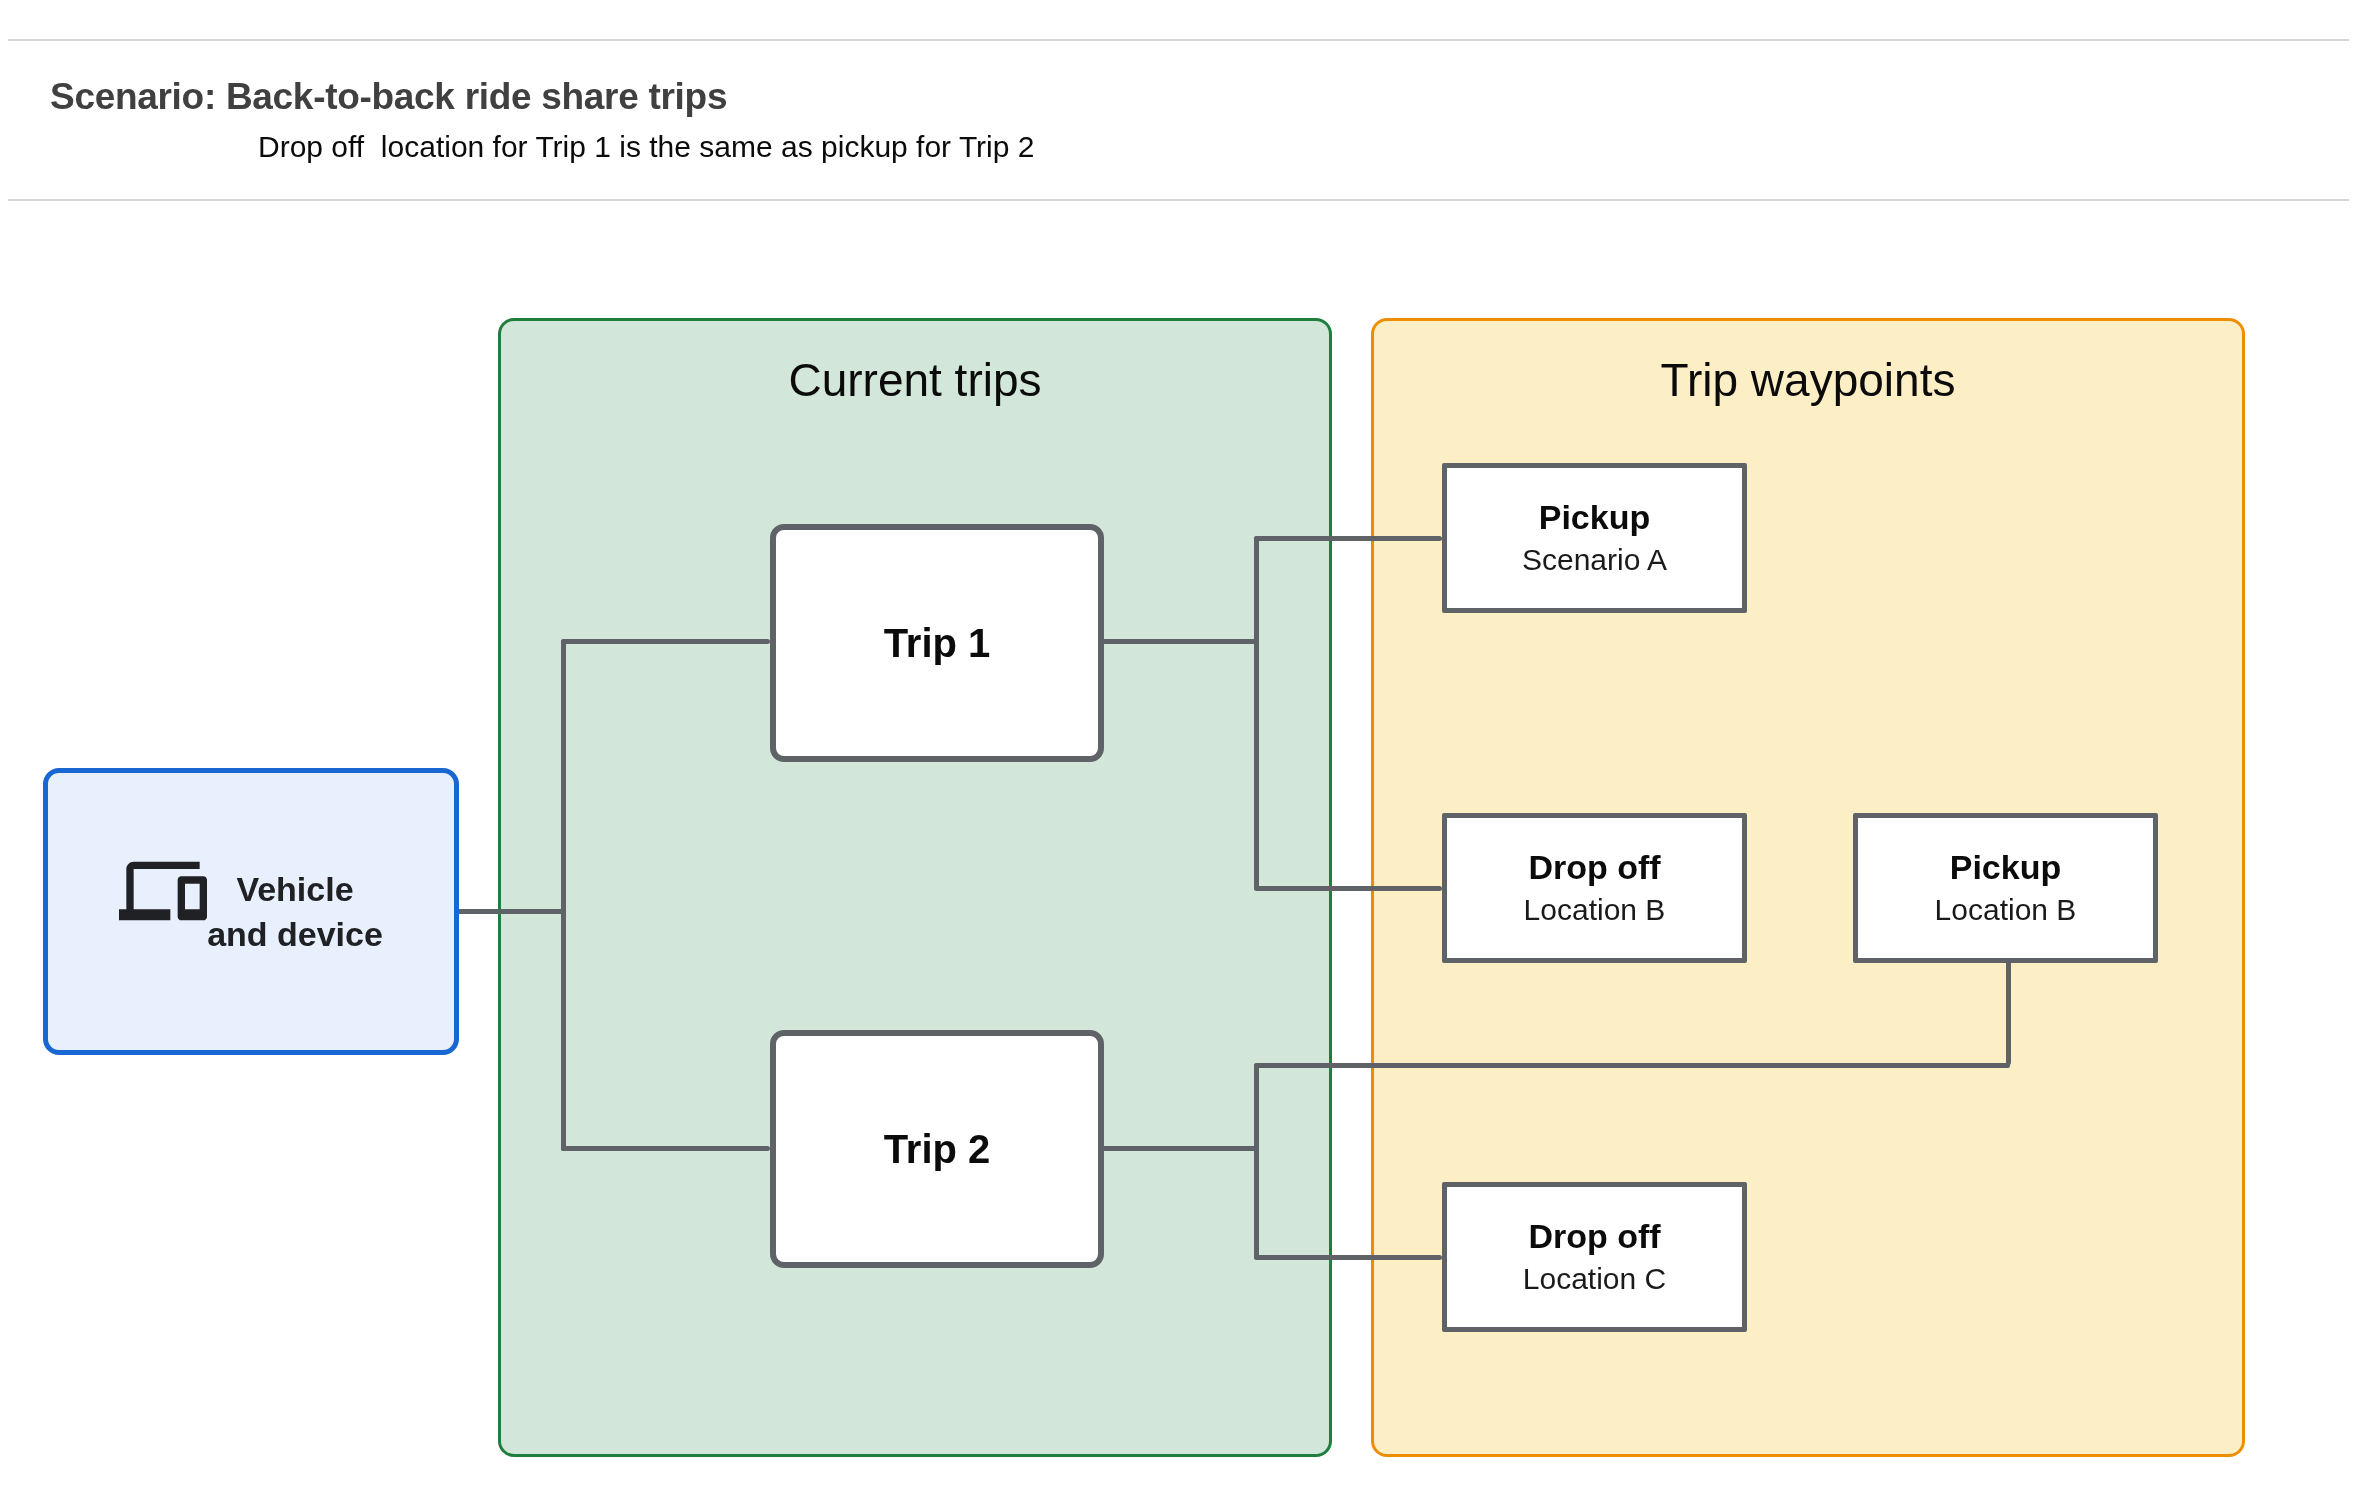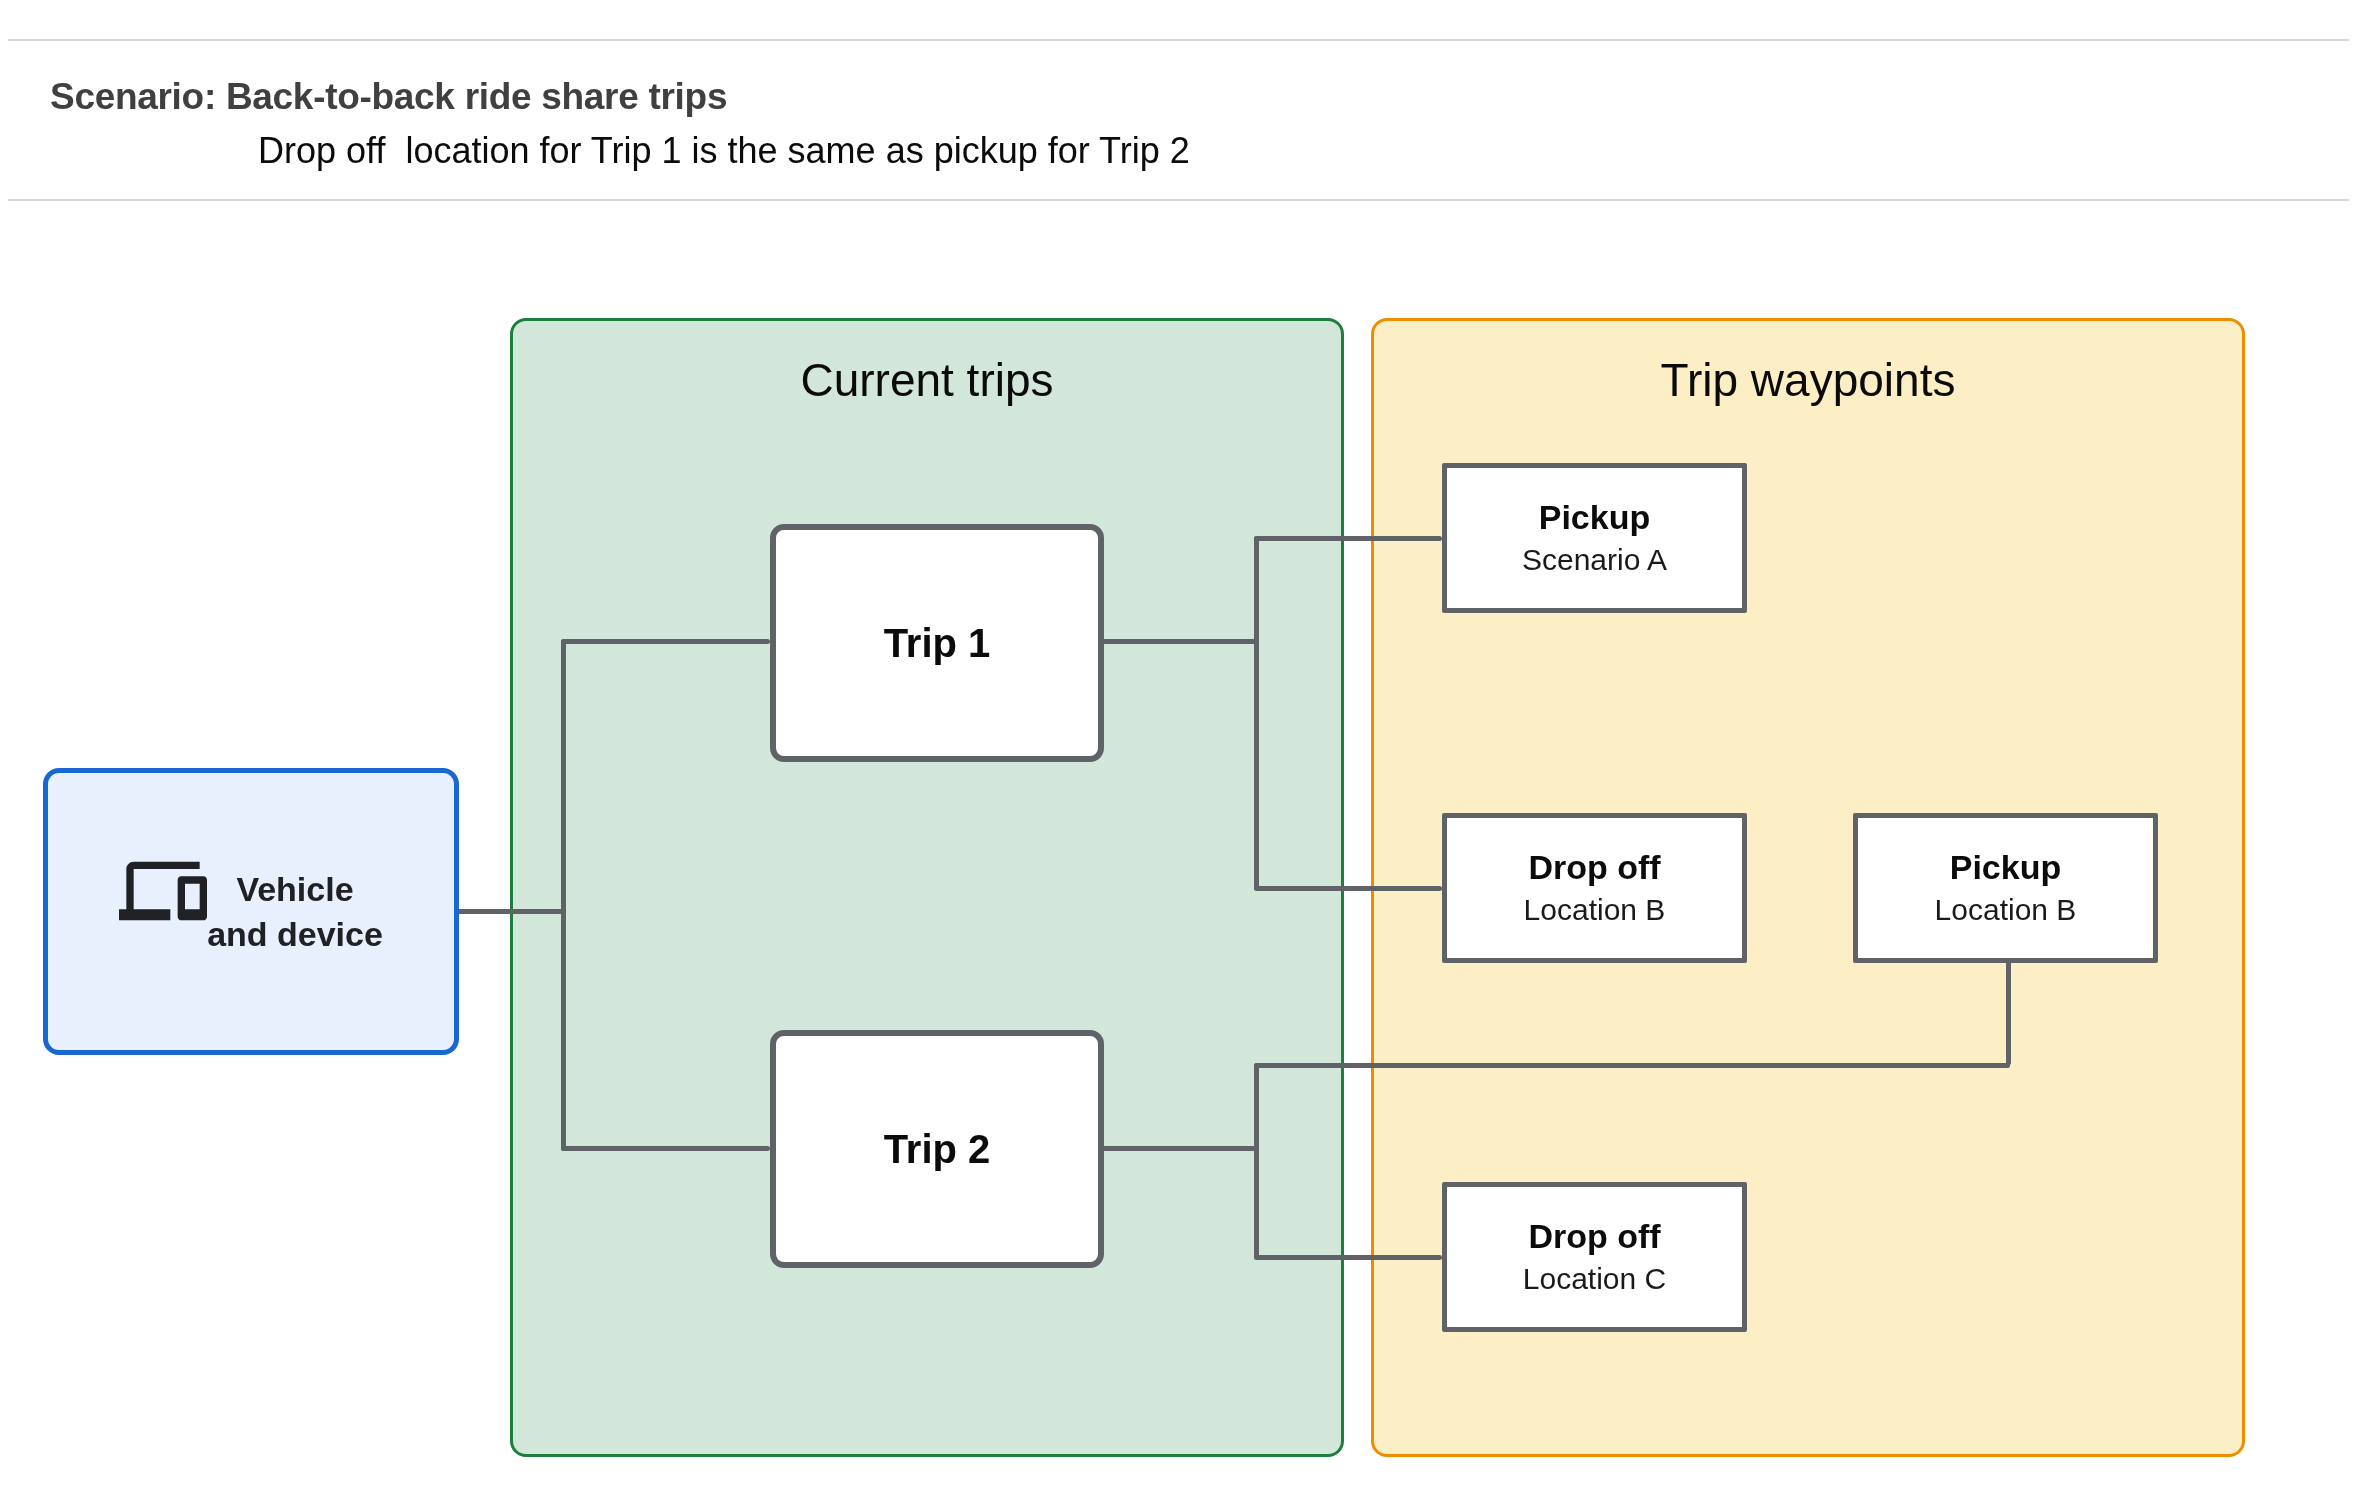--- a/index.html
+++ b/index.html
@@ -6,25 +6,25 @@
   .stage {
     position:relative; width:2357px; height:1497px; overflow:hidden;
     background:#ffffff; font-family:"Liberation Sans", sans-serif; color:#111;
   }
 
   
   .rule { position:absolute; left:8px; width:2341px; height:2px; background:#d6d6d6; }
   .rule.top { top:39px; }
   .rule.bottom { top:199px; }
   .hdr-title { position:absolute; left:50px; top:76px; font-size:37px; font-weight:700; color:#404040; letter-spacing:-0.3px; }
-  .hdr-sub { position:absolute; left:258px; top:130px; font-size:36px; font-weight:400; color:#0b0b0b; white-space:pre; }
+  .hdr-sub { position:absolute; left:258px; top:130px; font-size:30px; font-weight:400; color:#0b0b0b; white-space:pre; }
 
   
   .panel { position:absolute; top:318px; height:1139px; border-radius:16px; box-sizing:border-box; }
-  .panel.green { left:498px; width:834px; background:#d2e7d9; border:3px solid #1e7e3e;margin-left:12px; }
+  .panel.green { left:498px; width:834px; background:#d2e7d9; border:3px solid #1e7e3e; }
   .panel.yellow { left:1371px; width:874px; background:#fcefc5; border:3px solid #ef8d00; }
   .panel-title { position:absolute; top:32px; left:0; width:100%; text-align:center; font-size:46px; font-weight:400; color:#0b0b0b; }
 
   
   .seg { position:absolute; background:#5f6368; border-radius:3px; }
 
   
   .vehicle {
     position:absolute; left:43px; top:768px; width:416px; height:287px; box-sizing:border-box;
     background:#e8f0fe; border:5px solid #1967d2; border-radius:16px;

